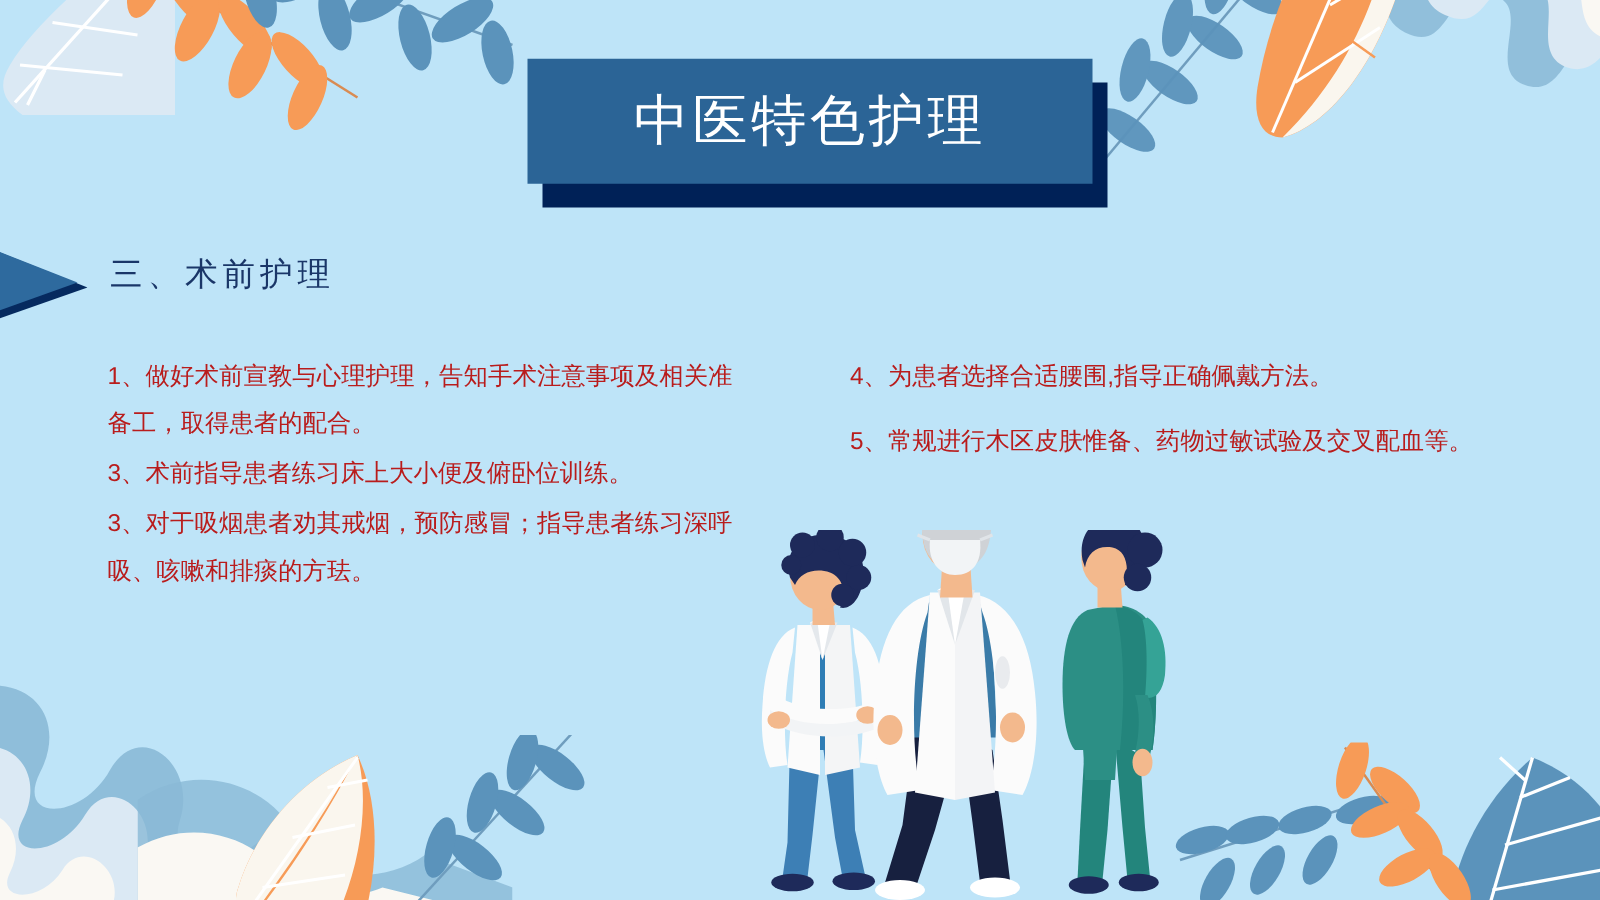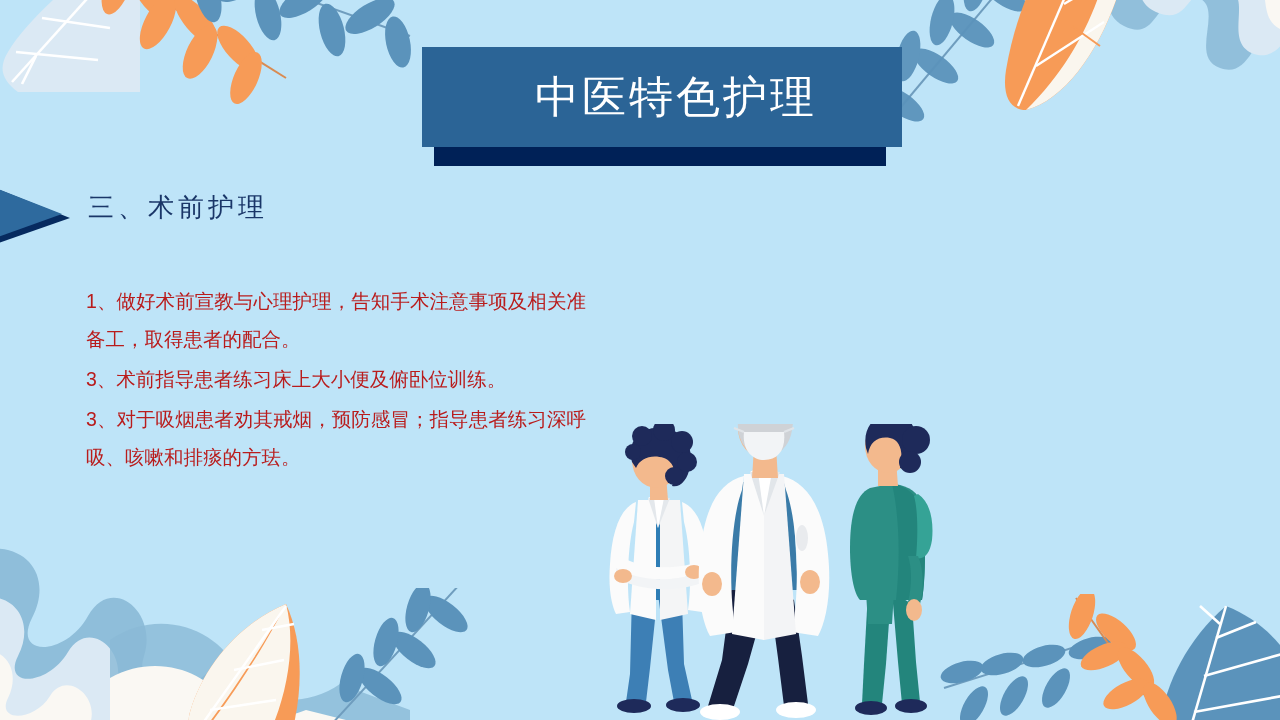--- a/index.html
+++ b/index.html
@@ -39,34 +39,33 @@
   #title-banner .face {
     position: absolute;
     left: 0;
     top: 0;
     width: 452px;
     height: 100px;
     background: #2b6496;
     display: flex;
     align-items: center;
     justify-content: center;
-    padding-left: 28px;
   }
   #title-banner .face .txt {
     color: #ffffff;
     font-size: 44px;
     letter-spacing: 3px;
     font-weight: 400;
     line-height: 1;
   }
   
   #section-heading {
     position: absolute;
     left: 0;
-    top: 170px;
+    top: 182px;
     width: 480px;
     height: 90px;
   }
   #section-heading .arrow-wrap {
     position: absolute;
     left: -10px;
     top: 0;
     width: 80px;
     height: 90px;
   }
@@ -293,20 +292,24 @@
     </div>
     <div class="heading-text">三、术前护理</div>
   </div>
 
   <div id="col-left" class="col layer-top">
     <p class="para">1、做好术前宣教与心理护理，告知手术注意事项及相关准备工，取得患者的配合。</p>
     <p class="para">3、术前指导患者练习床上大小便及俯卧位训练。</p>
     <p class="para">3、对于吸烟患者劝其戒烟，预防感冒；指导患者练习深呼吸、咳嗽和排痰的方珐。</p>
   </div>
 
+  <div id="col-right" class="col layer-top">
+    <p class="para">4、为患者选择合适腰围,指导正确佩戴方法。</p>
+    <p class="para">5、常规进行木区皮肤惟备、药物过敏试验及交叉配血等。</p>
+  </div>
 
   <svg id="people" class="layer-mid" viewBox="0 0 410 296">
 
     <g>
 
       <path d="M46 170 L 44 250 L 40 278 L 60 278 L 64 244 L 70 186 Z" fill="#3d7fb5"></path>
       <path d="M72 170 L 82 246 L 88 278 L 106 276 L 98 240 L 96 176 Z" fill="#3d7fb5"></path>
 
       <ellipse cx="48" cy="282" rx="17" ry="7" fill="#1e2a5a"></ellipse>
       <ellipse cx="97" cy="281" rx="17" ry="7" fill="#1e2a5a"></ellipse>

